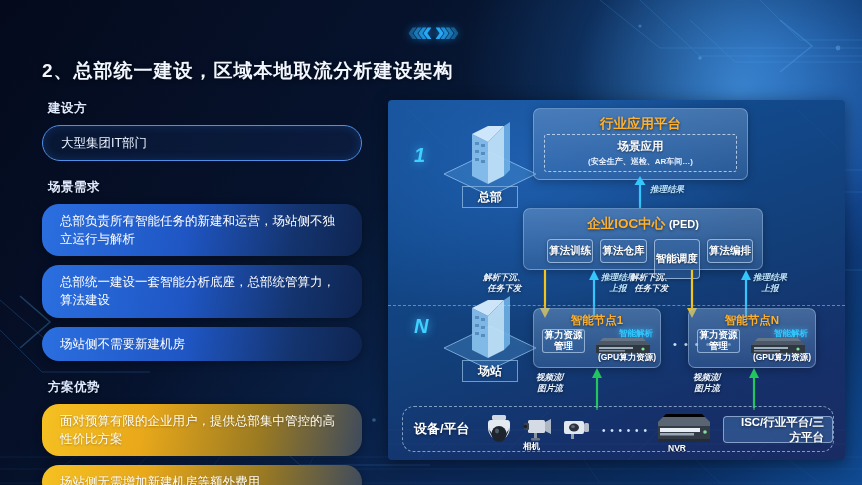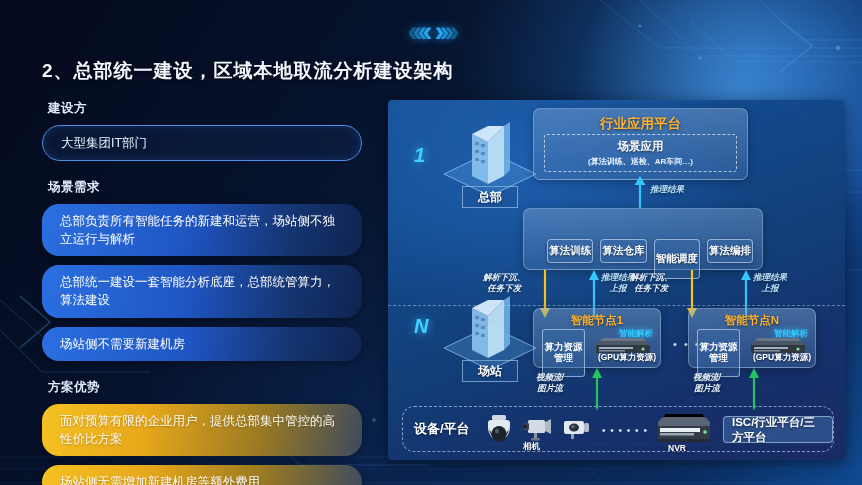--- a/index.html
+++ b/index.html
@@ -129,21 +129,21 @@
     text-shadow:0 1px 2px rgba(0,0,0,.5);
     box-shadow:0 1px 4px rgba(0,0,0,.25);
   }
 
   .node-title {
     position:absolute; width:100%; text-align:center; top:4px;
     color:#ffb12e; font-size:11.5px; font-weight:700;
     text-shadow:0 1px 3px rgba(0,0,0,.55);
   }
   .node-chip {
-    position:absolute; left:8px; top:20px; width:43px; height:48px;
+    position:absolute; left:8px; top:20px; width:43px; height:24px;
     border:1px solid rgba(205,228,252,.60); border-radius:3px;
     background:rgba(58,105,165,.40);
     color:#ffffff; font-size:9.5px; font-weight:700; line-height:1.15;
     display:flex; align-items:center; justify-content:center; text-align:center;
     padding:1px;
   }
   .node-ai-label {
     position:absolute; right:7px; top:19px;
     color:#31c8ff; font-size:8.5px; font-weight:700;
     text-shadow:0 0 6px rgba(50,200,255,.7);
@@ -174,20 +174,21 @@
     position:absolute; color:#ffffff; font-size:8.5px; font-weight:700;
     text-shadow:0 1px 2px rgba(0,0,0,.55); white-space:nowrap;
   }
   .dots-sep { position:absolute; color:#cfe2f8; font-size:10px; letter-spacing:1px; }
   .isc-chip {
     position:absolute; border:1px solid rgba(205,228,252,.55); border-radius:4px;
     background:rgba(70,118,178,.48);
     color:#ffffff; font-size:11.5px; font-weight:700;
     display:flex; align-items:center; justify-content:center; padding:0 8px;
     text-shadow:0 1px 3px rgba(0,0,0,.5);
+    text-align:right;
   }
   .node-dots {
     position:absolute; color:#cfe2f8; font-size:11px; letter-spacing:2px;
   }
 </style>
 </head>
 <body>
 
 <div id="bg"></div>
 
@@ -339,31 +340,35 @@
           <rect x="39" y="46" width="4" height="3"></rect>
       </g>
     </svg>
     <div class="bld-label">场站</div>
   </div>
 
   <div class="dbox" style="left:145px; top:8px; width:215px; height:72px;">
     <div class="dbox-title" style="margin-top:6px;">行业应用平台</div>
     <div class="dashed-inner" style="left:10px; right:10px; top:25px; bottom:7px;">
       <div class="inner-t1">场景应用</div>
-      <div class="inner-t2">(算法训练、巡检、AR车间…)</div>
+      <div class="inner-t2">(安全生产、巡检、AR车间…)</div>
     </div>
   </div>
 
   <svg style="position:absolute; left:245px; top:76px; width:14px; height:32px;" viewBox="0 0 14 32">
     <line x1="7" y1="32" x2="7" y2="8" stroke="#35c7fb" stroke-width="2.2"></line>
     <polygon points="7,0 12.5,9 1.5,9" fill="#35c7fb"></polygon>
   </svg>
   <div class="flow-label cy" style="left:262px; top:84px;">推理结果</div>
 
   <div class="dbox" style="left:135px; top:108px; width:240px; height:62px;">
+    <div class="dbox-title" style="margin-top:6px;">
+      <span>企业IOC中心</span>
+      <span class="ped">(PED)</span>
+    </div>
     <div style="position:absolute; left:3px; right:9px; top:30px; display:flex; gap:7px;padding-left:20px;">
       <div class="chip" style="flex:1; height:24px;">算法训练</div>
       <div class="chip" style="flex:1; height:24px;">算法仓库</div>
       <div class="chip" style="flex:1; height:40px;">智能调度</div>
       <div class="chip" style="flex:1; height:24px;">算法编排</div>
     </div>
   </div>
 
   <div class="sep-dashed" style="left:0; right:0; top:205px;"></div>
 

